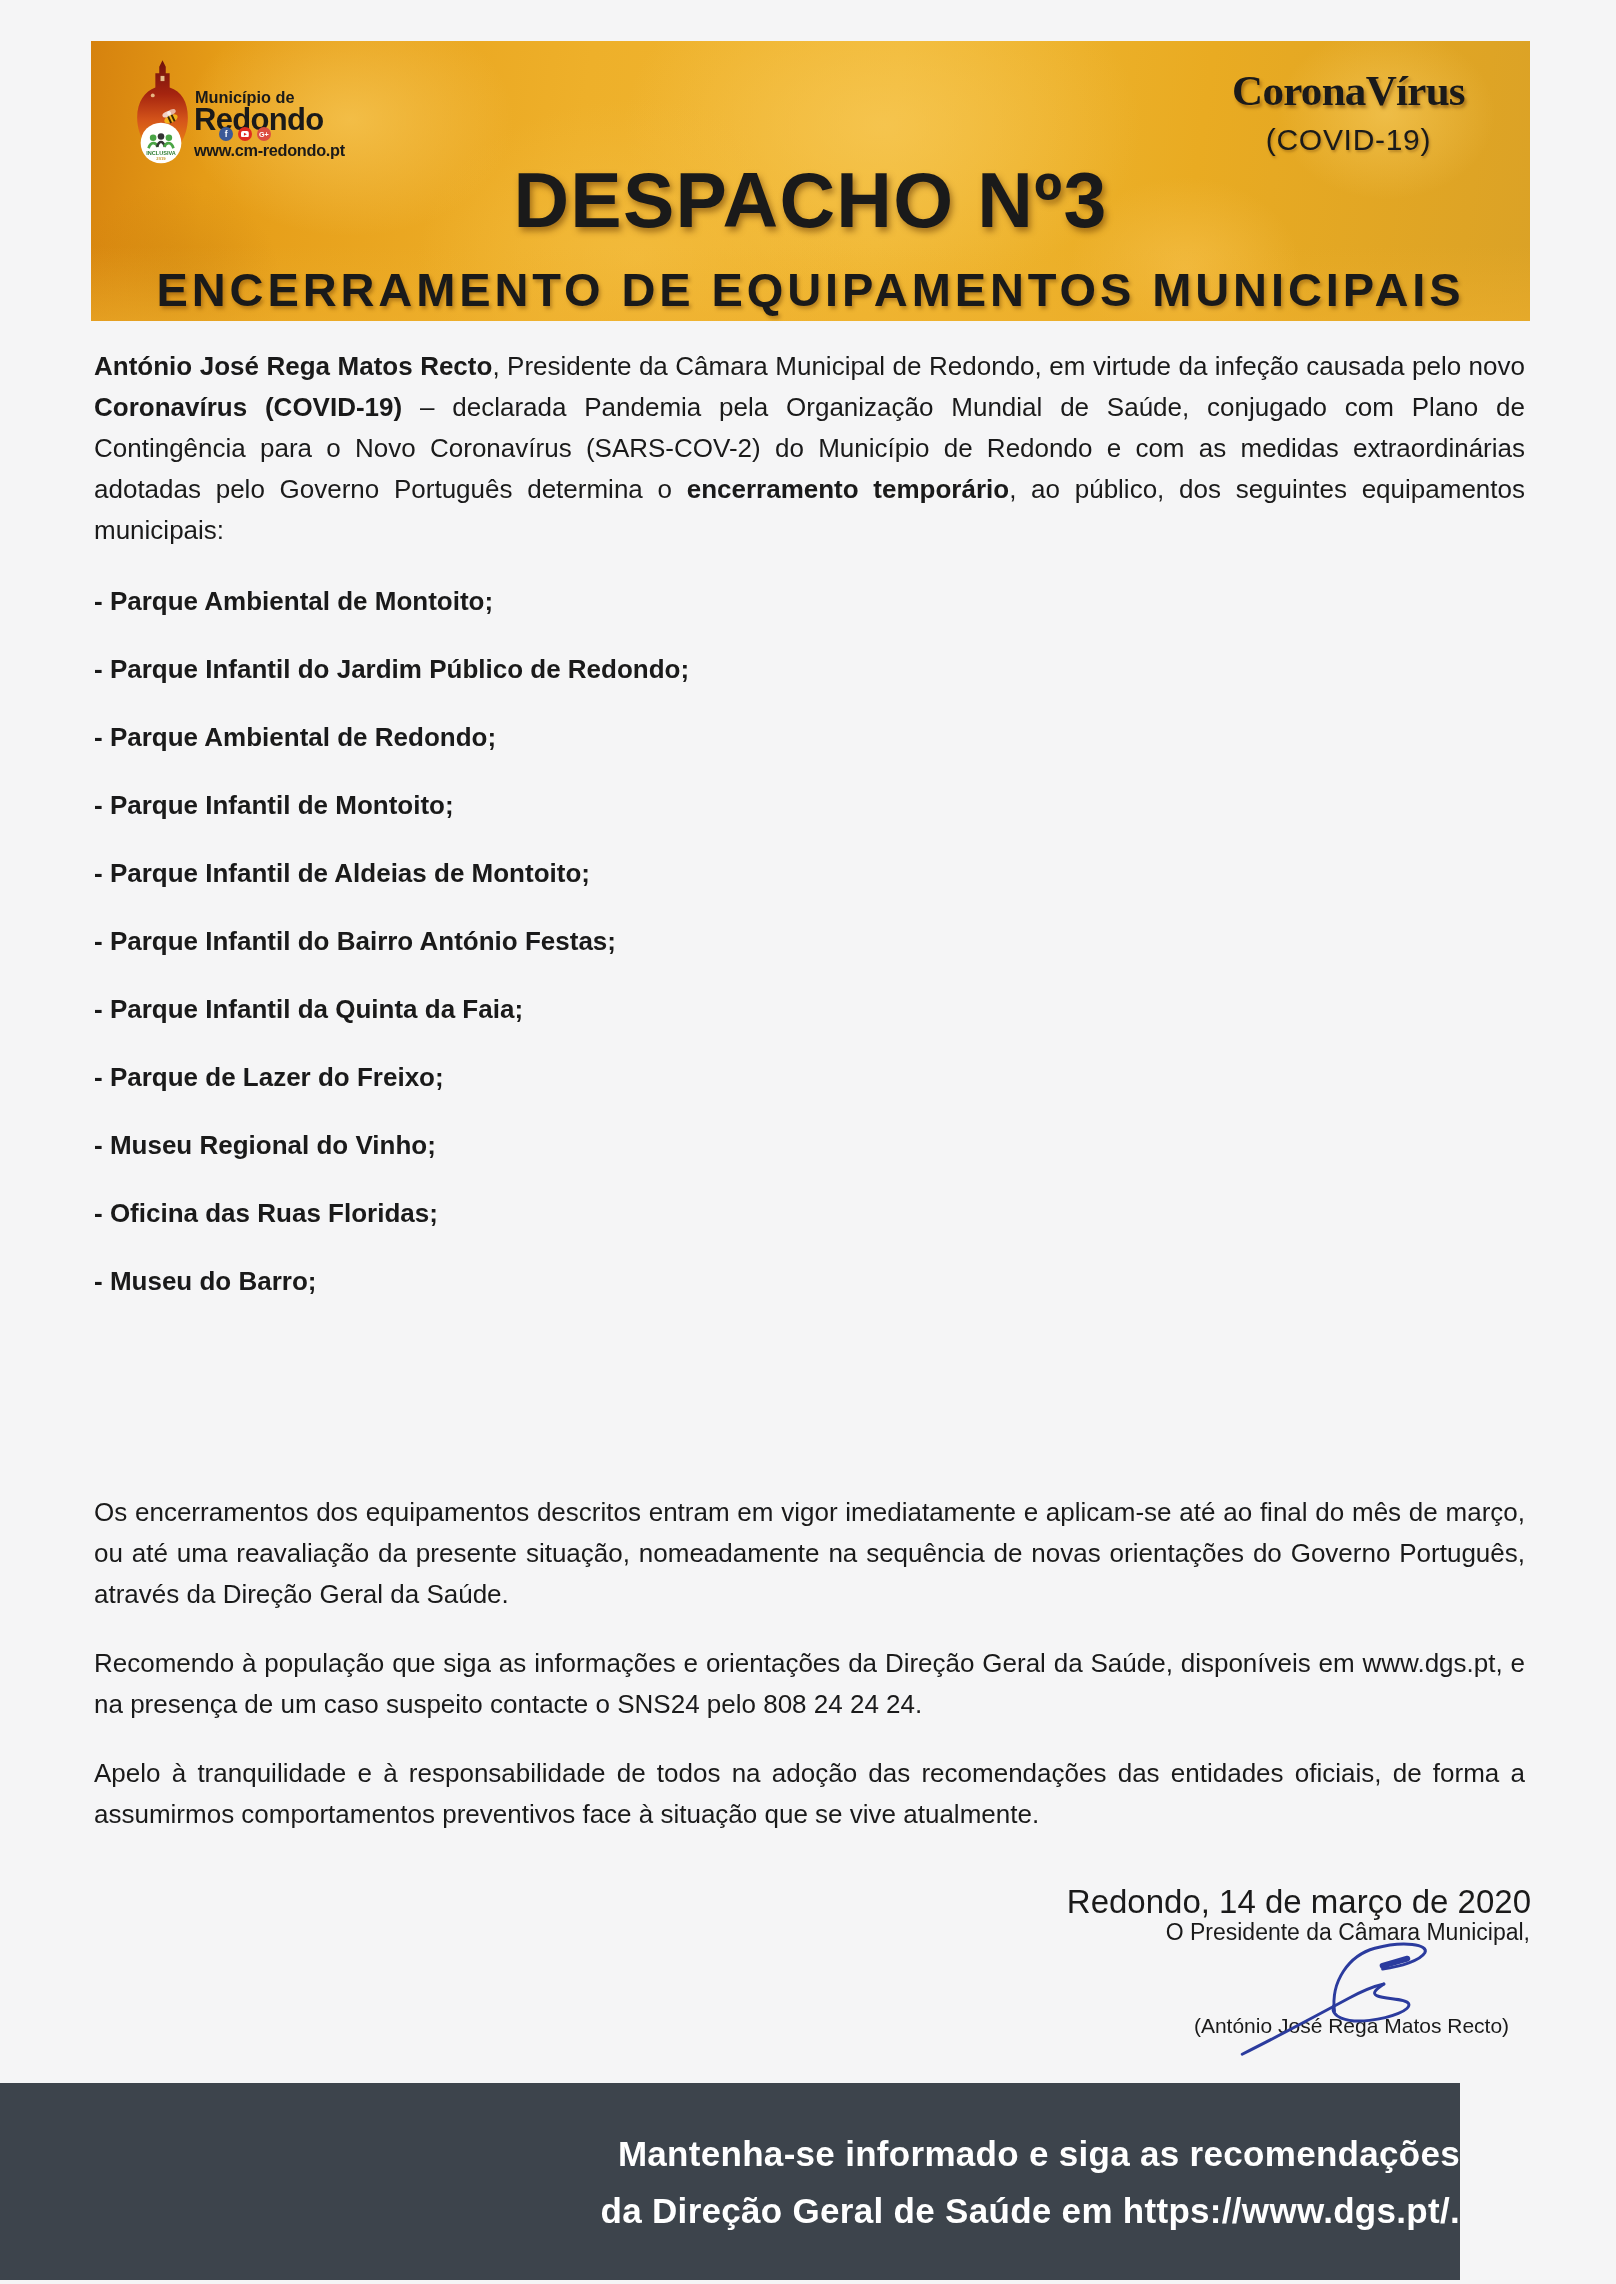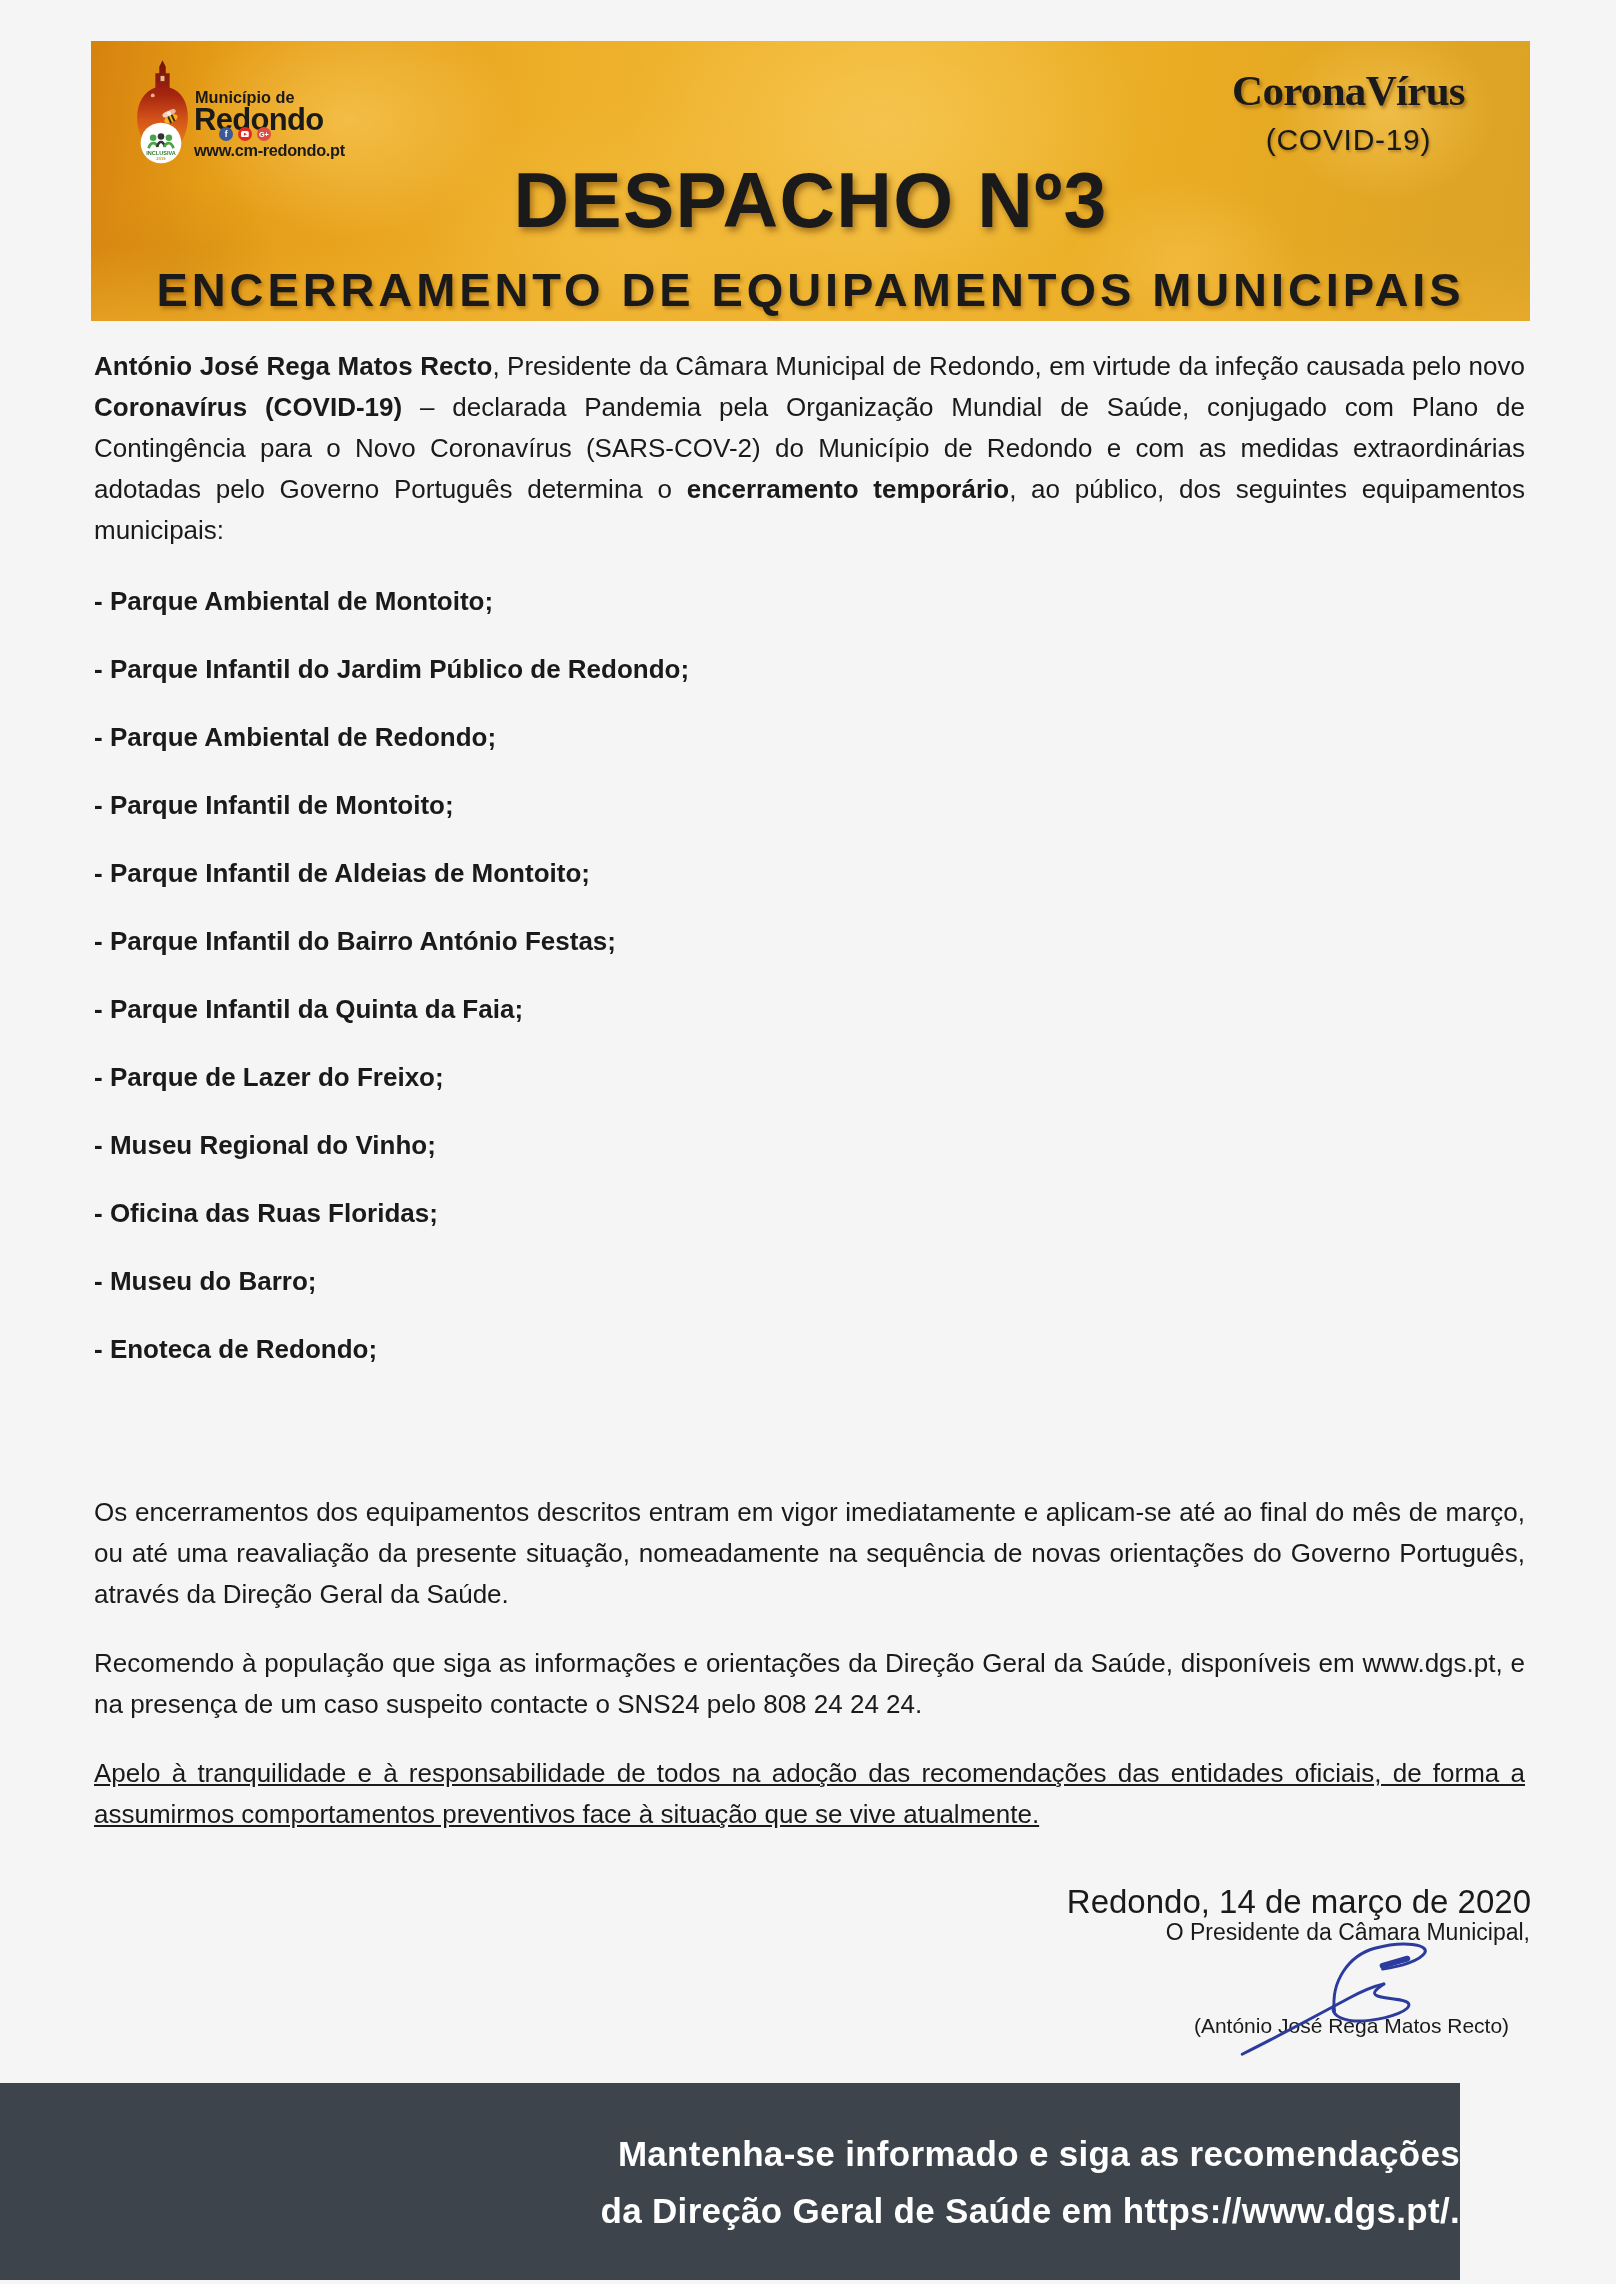--- a/index.html
+++ b/index.html
@@ -56,21 +56,21 @@
     text-shadow:2px 2.6px 3.9px rgba(90,45,0,.35);
   }
   
   .doc{position:absolute;left:94px;width:1431px;}
   .para{font-size:26px;line-height:41px;text-align:justify;margin:0;}
   #para1{top:346px;}
   .facilities{position:absolute;left:94px;top:581px;width:1431px;}
   .facility{font-size:26px;line-height:41px;font-weight:bold;margin-bottom:27px;}
   #para2{top:1492px;}
   #para3{top:1643px;}
-  #para4{top:1753px;text-decoration:underline;}
+  #para4{top:1753px;}
   .date-line{
     position:absolute;right:85px;top:1866px;width:781px;
     font-size:33px;text-align:right;margin-top:17px;
   }
   .signer-title{
     position:absolute;right:86px;top:1919px;width:781px;
     font-size:23px;text-align:right;
   }
   .signer-name{
     position:absolute;left:1156px;top:2014px;width:391px;
@@ -162,21 +162,20 @@
       <div class="facility">- Parque Infantil do Jardim Público de Redondo;</div>
       <div class="facility">- Parque Ambiental de Redondo;</div>
       <div class="facility">- Parque Infantil de Montoito;</div>
       <div class="facility">- Parque Infantil de Aldeias de Montoito;</div>
       <div class="facility">- Parque Infantil do Bairro António Festas;</div>
       <div class="facility">- Parque Infantil da Quinta da Faia;</div>
       <div class="facility">- Parque de Lazer do Freixo;</div>
       <div class="facility">- Museu Regional do Vinho;</div>
       <div class="facility">- Oficina das Ruas Floridas;</div>
       <div class="facility">- Museu do Barro;</div>
-      <div class="facility">- Enoteca de Redondo;</div>
     </div>
 
   <p class="para doc" id="para2" style="position:absolute;">Os encerramentos dos equipamentos descritos entram em vigor imediatamente e aplicam-se até ao final do mês de março, ou até uma reavaliação da presente situação, nomeadamente na sequência de novas orientações do Governo Português, através da Direção Geral da Saúde.</p>
   <p class="para doc" id="para3" style="position:absolute;">Recomendo à população que siga as informações e orientações da Direção Geral da Saúde, disponíveis em www.dgs.pt, e na presença de um caso suspeito contacte o SNS24 pelo 808 24 24 24.</p>
   <p class="para doc" id="para4" style="position:absolute;">Apelo à tranquilidade e à responsabilidade de todos na adoção das recomendações das entidades oficiais, de forma a assumirmos comportamentos preventivos face à situação que se vive atualmente.</p>
 
   <div class="date-line">Redondo, 14 de março de 2020</div>
   <div class="signer-title">O Presidente da Câmara Municipal,</div>
   <div class="signer-name">(António José Rega Matos Recto)</div>
 

